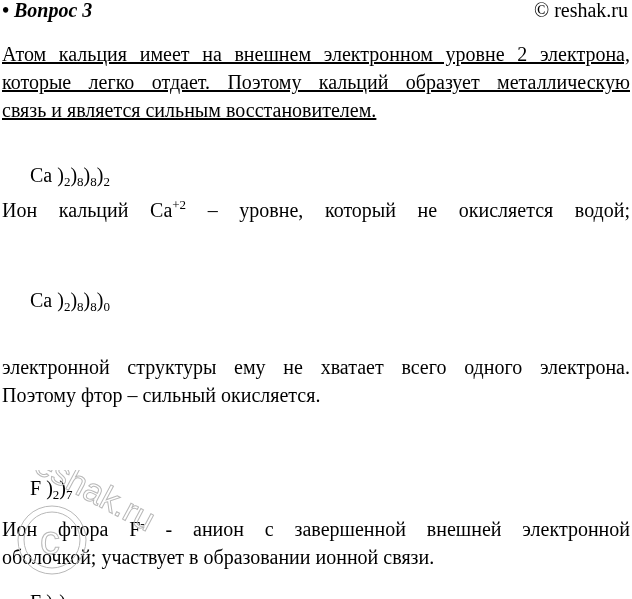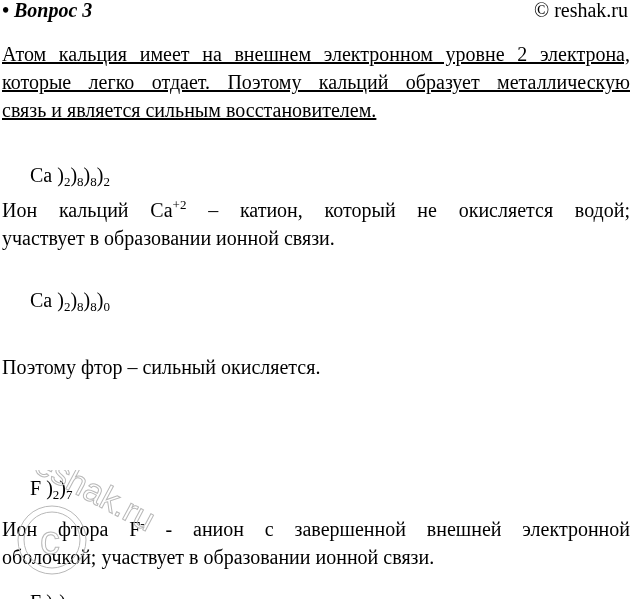--- a/index.html
+++ b/index.html
@@ -33,30 +33,30 @@
   <span class="just">которые легко отдает. Поэтому кальций образует металлическую</span>
   <span style="display:block">связь и является сильным восстановителем.</span>
 </div>
 
 <p class="formula" style="top:147px;">
   <span>Ca</span>
   )<sub>2</sub>)<sub>8</sub>)<sub>8</sub>)<sub>2</sub>
 </p>
 
 <div class="para" style="top:196px;">
-  <span class="just"><span>Ион кальций Ca</span><sup>+2</sup><span> – катион, который не окисляется водой;</span></span>
-  <span style="display:block">участвует в образовании ионной связи.</span>
+  <span class="just"><span>Ион кальций Ca</span><sup>+2</sup><span> – уровне, который не окисляется водой;</span></span>
 </div>
 
 <p class="formula" style="top:272px;">
   <span>Ca</span>
   )<sub>2</sub>)<sub>8</sub>)<sub>8</sub>)<sub>0</sub>
 </p>
 
 <div class="para" style="top:353px;">
+  <span class="just">электронной структуры ему не хватает всего одного электрона.</span>
   <span style="display:block">Поэтому фтор – сильный окисляется.</span>
 </div>
 
 <p class="formula" style="top:460px;">
   <span>F</span>
   )<sub>2</sub>)<sub>7</sub>
 </p>
 
 <div class="para" style="top:484px;margin-top:31px;">
   <span class="just"><span>Ион фтора F</span><sup>-</sup><span> - анион с завершенной внешней электронной</span></span>

